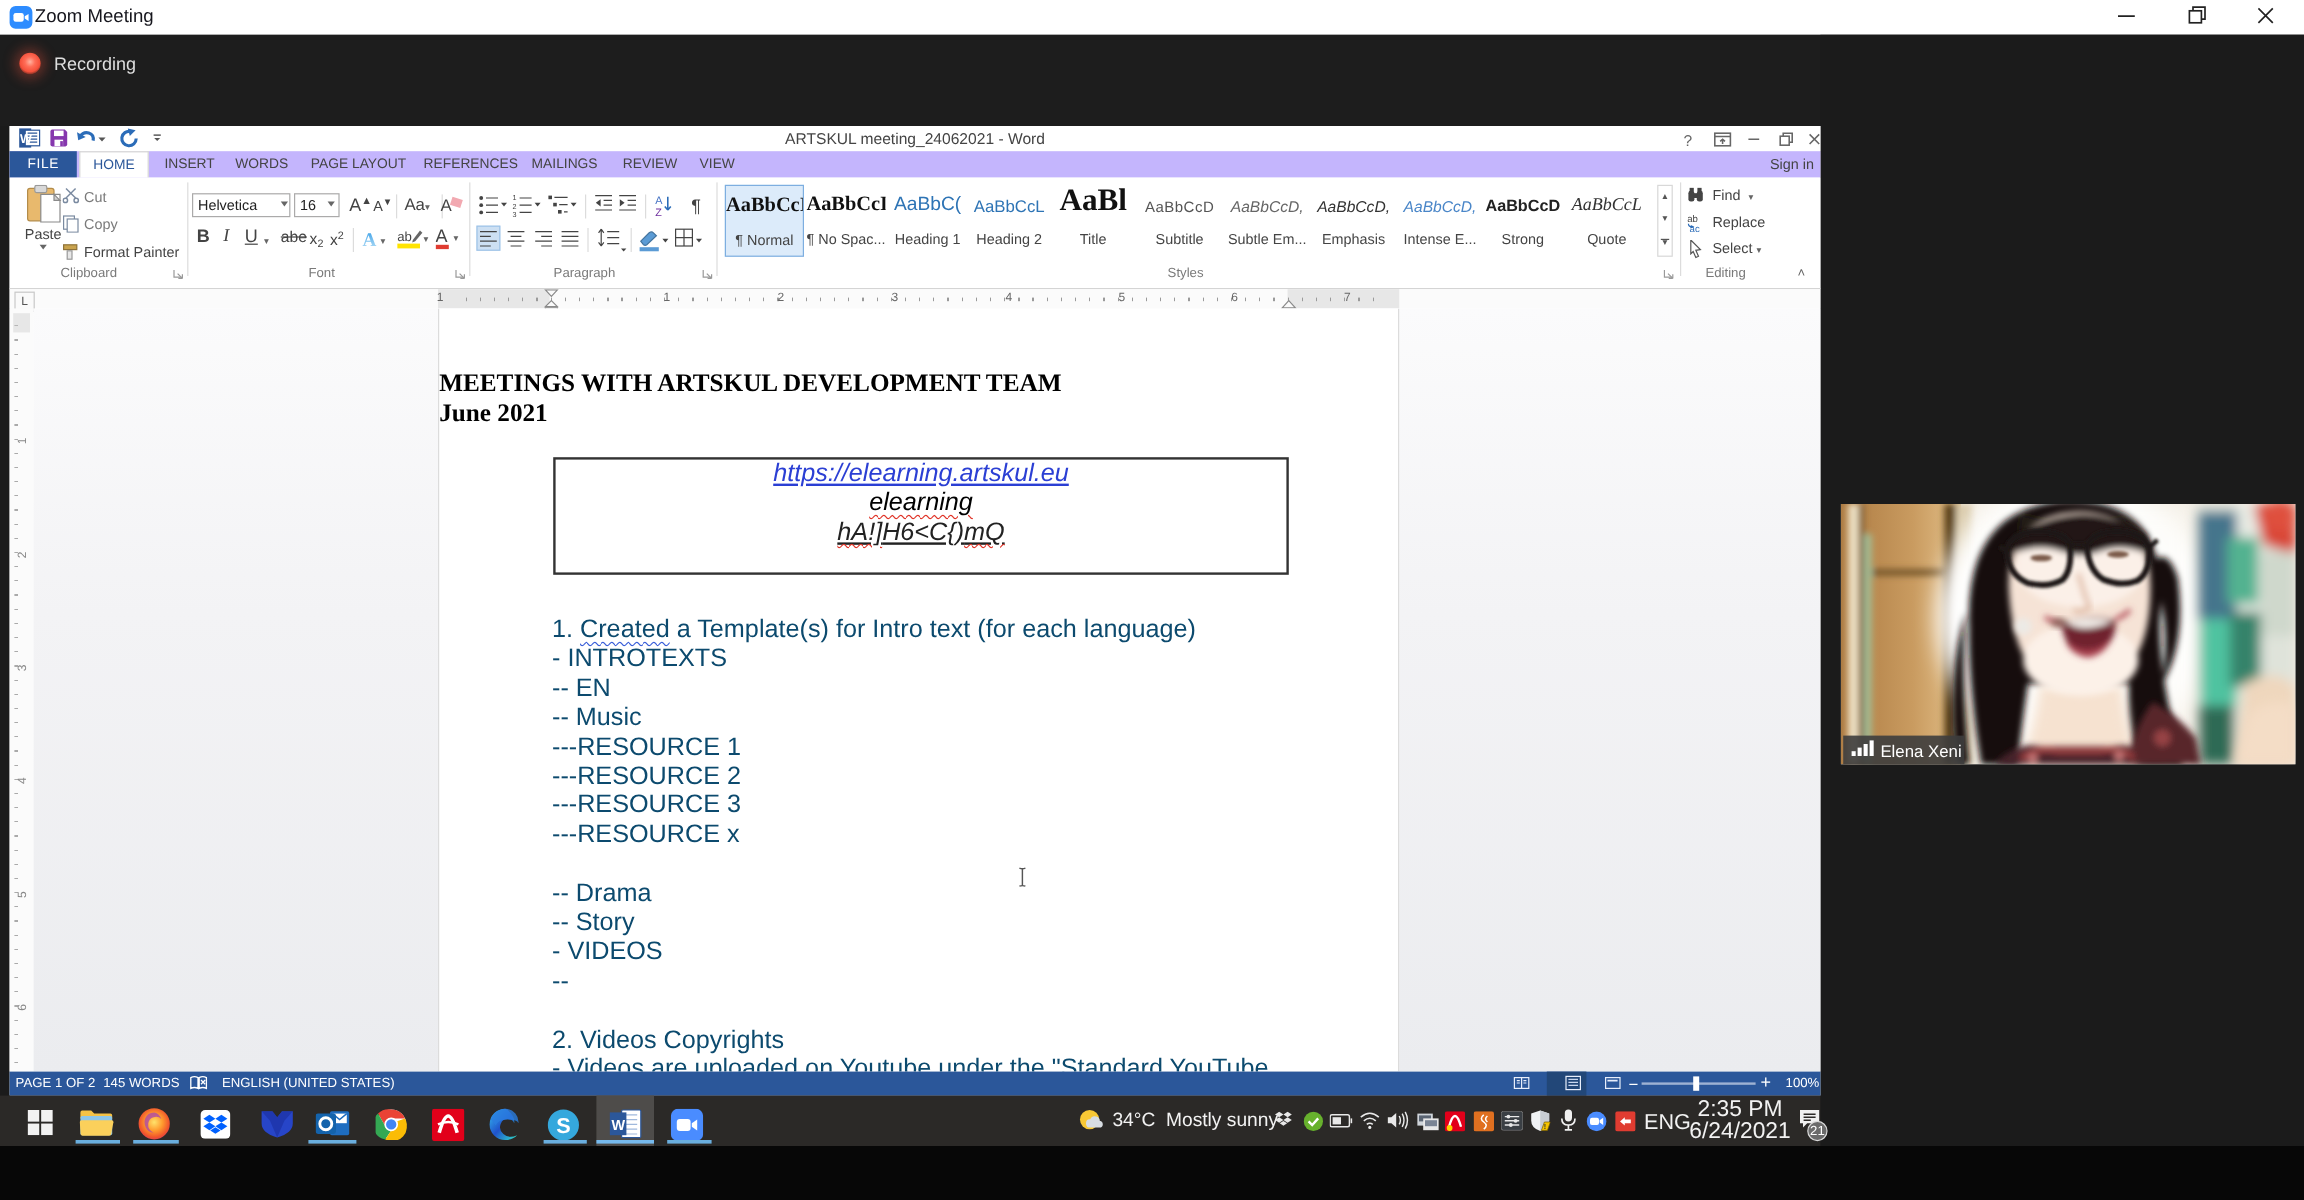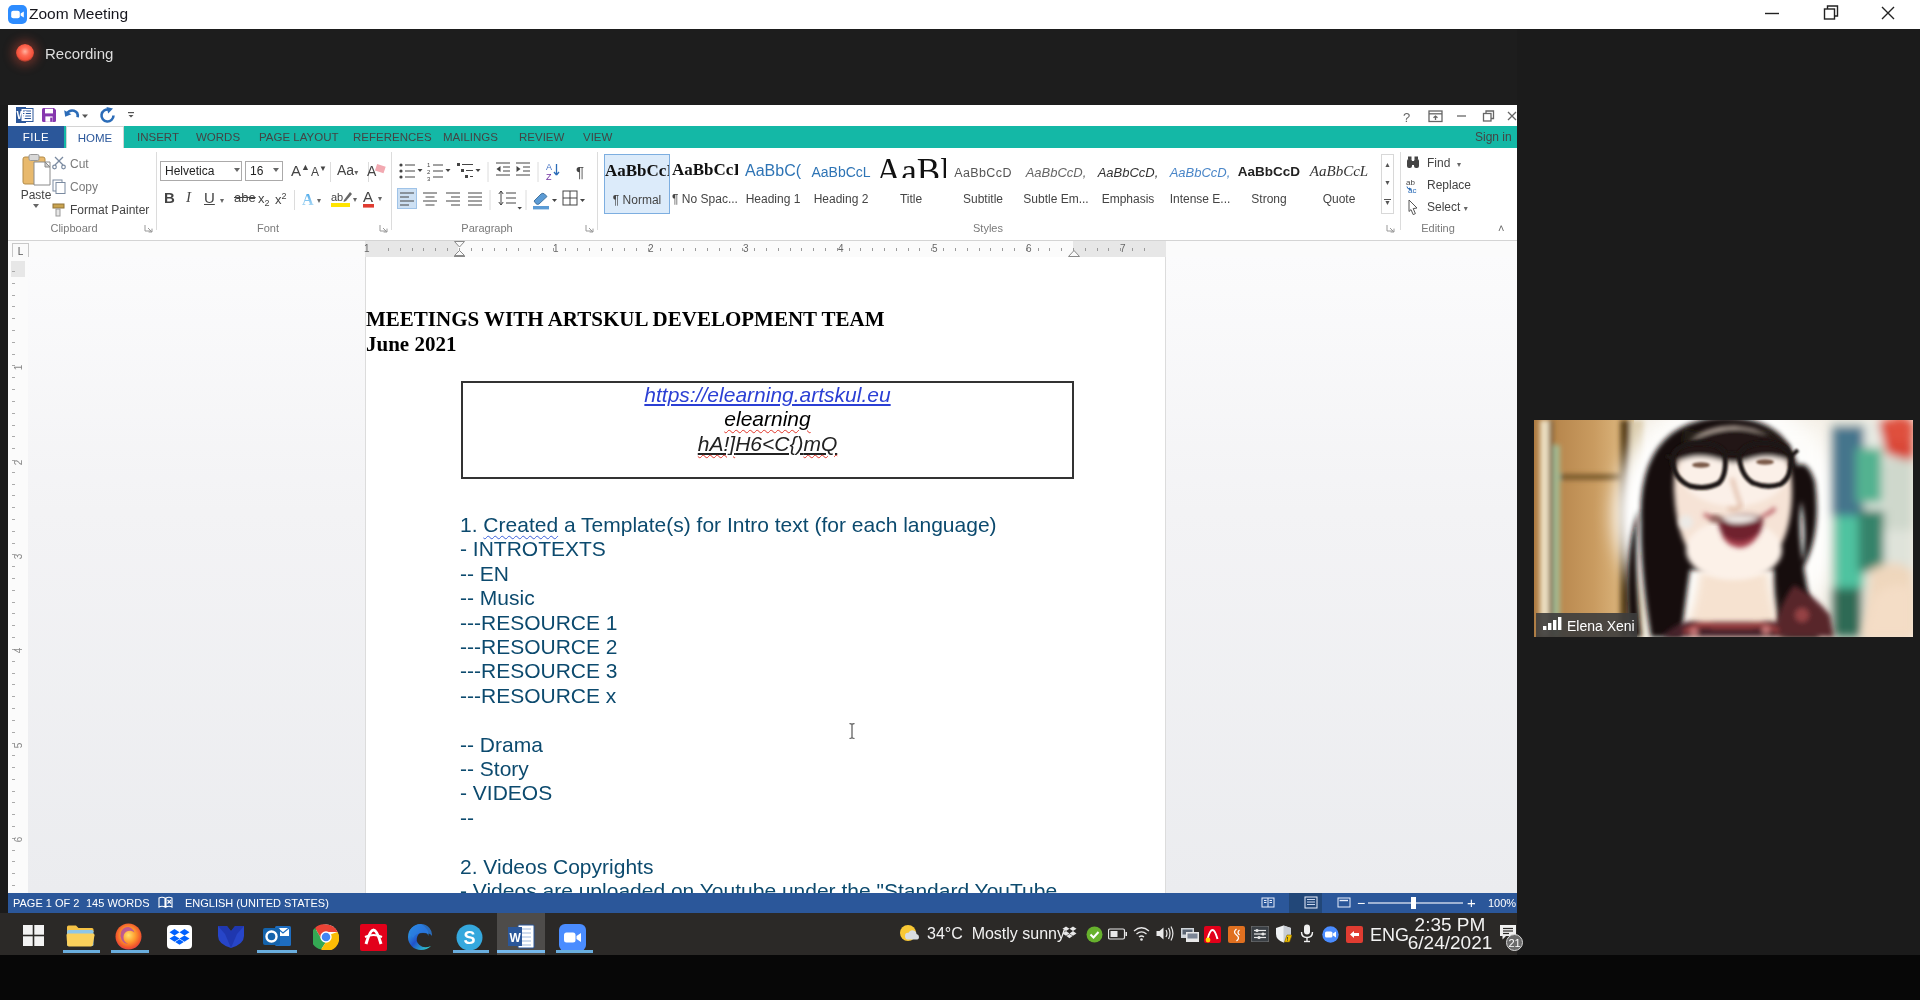--- a/index.html
+++ b/index.html
@@ -17,21 +17,21 @@
   #rec-txt { left:45px; top:45px; font-size:15px; color:#dedede; }
 
   
   #word { left:8px; top:105px; width:1509px; height:808px; background:#ffffff; }
 
   
   #wtitle { left:0; top:0; width:1509px; height:21px; background:#fff; }
   #wtitle .t { width:100%; text-align:center; top:3px; font-size:13px; color:#444; }
 
   
-  #tabs { left:0; top:21px; width:1509px; height:22px; background:#14b8a6; font-size:11.5px; color:#444; }
+  #tabs { left:0; top:21px; width:1509px; height:22px; background:#c4b5fd; font-size:11.5px; color:#444; }
   .filetab { left:0; top:0; width:56px; height:22px; background:#2b579a; color:#fff; text-align:center; line-height:22px; letter-spacing:.5px;}
   .hometab { left:58px; top:0; width:58px; height:22px; background:#fff; border:1px solid #d4d4d4; border-bottom:none; color:#2b579a; text-align:center; line-height:22px;}
   .tab { top:0; height:22px; line-height:22px; }
 
   
   #ribbon { left:0; top:43px; width:1509px; height:93px; background:#fff; border-bottom:1px solid #d4d4d4; font-size:12px; color:#444; }
   .gsep { top:4px; width:1px; height:78px; background:#dcdcdc; }
   .glabel { top:74px; font-size:11px; color:#7a7a7a; text-align:center; }
   .dlg { top:76px; width:10px; height:10px; }
 
@@ -125,20 +125,21 @@
         <g transform="translate(92,1)">
           <path d="M13.5 8.5 A6 6 0 1 1 8.8 2.6" fill="none" stroke="#2b6cb8" stroke-width="2.6"></path>
           <path d="M6.5 0 L13 1.6 L8.2 6.4 Z" fill="#2b6cb8"></path>
         </g>
 
         <g transform="translate(120,6)" fill="#555">
             <rect x="0" y="0" width="6" height="1.2"></rect>
             <path d="M0.5 3 L5.5 3 L3 5.6 Z"></path>
           </g>
       </svg>
+      <div class="t abs">ARTSKUL meeting_24062021 - Word</div>
 
       <svg class="abs" style="left:1385px;top:0;" width="124" height="21" viewBox="0 0 124 21">
         <g stroke="#666" stroke-width="1.3" fill="none">
           <text x="10" y="17" font-size="13" fill="#666" stroke="none" font-family="Liberation Sans">?</text>
           <rect x="36" y="6" width="13" height="10.5"></rect>
           <line x1="36" y1="8.8" x2="49" y2="8.8"></line>
           <path d="M42.5 15 L42.5 11 M40.5 12.8 L42.5 11 L44.5 12.8" fill="none"></path>
           <line x1="64" y1="11" x2="73" y2="11"></line>
           <rect x="90.5" y="8.5" width="7.5" height="7.5"></rect>
           <path d="M 93 8.5 L 93 6 L 100.5 6 L 100.5 13.5 L 98 13.5"></path>
@@ -377,21 +378,21 @@
         </div>
         <div class="stile" style="left:138px;width:66px;">
           <div class="samp" style="font-size:16px;color:#2e74b5;padding-top:2px;">AaBbC(</div>
           <div class="lab">Heading 1</div>
         </div>
         <div class="stile" style="left:206px;width:66px;">
           <div class="samp" style="font-size:14px;color:#2e74b5;padding-top:4px;">AaBbCcL</div>
           <div class="lab">Heading 2</div>
         </div>
         <div class="stile" style="left:274px;width:70px;">
-          <div class="samp" style="font-family:'Liberation Serif',serif;font-size:35px;color:#111;top:-2px;">AaBl</div>
+          <div class="samp" style="font-family:'Liberation Serif',serif;font-size:26px;color:#111;top:-2px;font-weight:bold;">AaBl</div>
           <div class="lab">Title</div>
         </div>
         <div class="stile" style="left:346px;width:70px;">
           <div class="samp" style="font-size:12.5px;color:#555;padding-top:6px;letter-spacing:.4px;">AaBbCcD</div>
           <div class="lab">Subtitle</div>
         </div>
         <div class="stile" style="left:420px;width:68px;">
           <div class="samp" style="font-size:13px;font-style:italic;color:#666;padding-top:5px;">AaBbCcD,</div>
           <div class="lab">Subtle Em...</div>
         </div>

